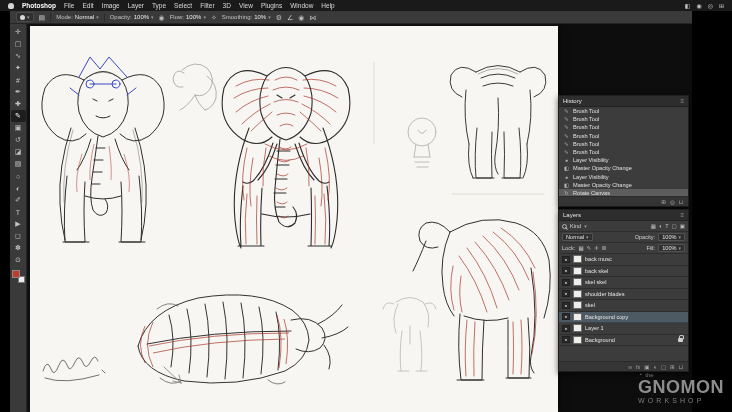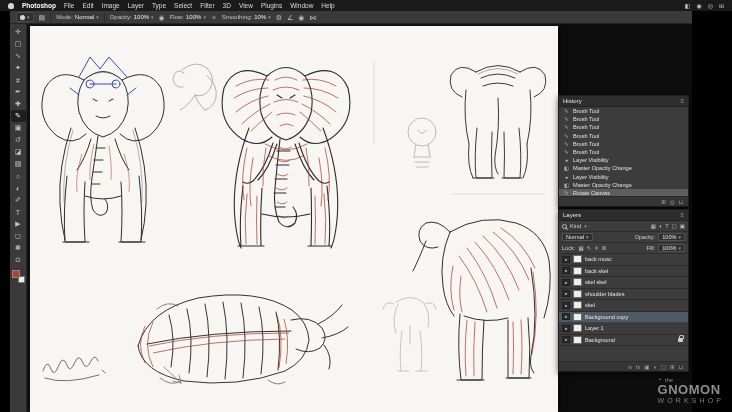--- a/index.html
+++ b/index.html
@@ -65,21 +65,21 @@
   .lname{font-size:5.6px;color:#e4e4e4;white-space:nowrap}
   .lock-badge{width:5px;height:4px;background:#cfcfcf;border-radius:1px;position:relative;margin-left:auto;margin-right:2px}
   .lock-badge::before{content:"";position:absolute;top:-3px;left:1px;width:3px;height:3px;border:1px solid #cfcfcf;border-bottom:none;border-radius:2px 2px 0 0}
 
   
   .edge-left{position:absolute;left:0;top:11px;width:10px;bottom:0;background:#000;z-index:5}
   .edge-right{position:absolute;right:0;top:11px;width:40px;bottom:0;background:#000;z-index:2}
   .watermark{position:absolute;right:8px;bottom:8px;z-index:3;color:#858585;text-align:left}
   .wm-top{display:flex;align-items:center;gap:3px;font-size:6px;color:#8f8f8f}
   .wm-mark{font-size:7px;color:#8f8f8f}
-  .wm-title{font-size:13px;font-weight:bold;letter-spacing:.5px;color:#8d8d8d;line-height:1.05}
+  .wm-title{font-size:18px;font-weight:bold;letter-spacing:.5px;color:#8d8d8d;line-height:1.05}
   .wm-sub{font-size:7px;letter-spacing:3.1px;color:#7f7f7f}
 </style>
 </head>
 <body>
 
 <div class="screen">
 
   <div class="menubar">
     <span class="apple-logo"></span>
     <span class="mi app">Photoshop</span>

